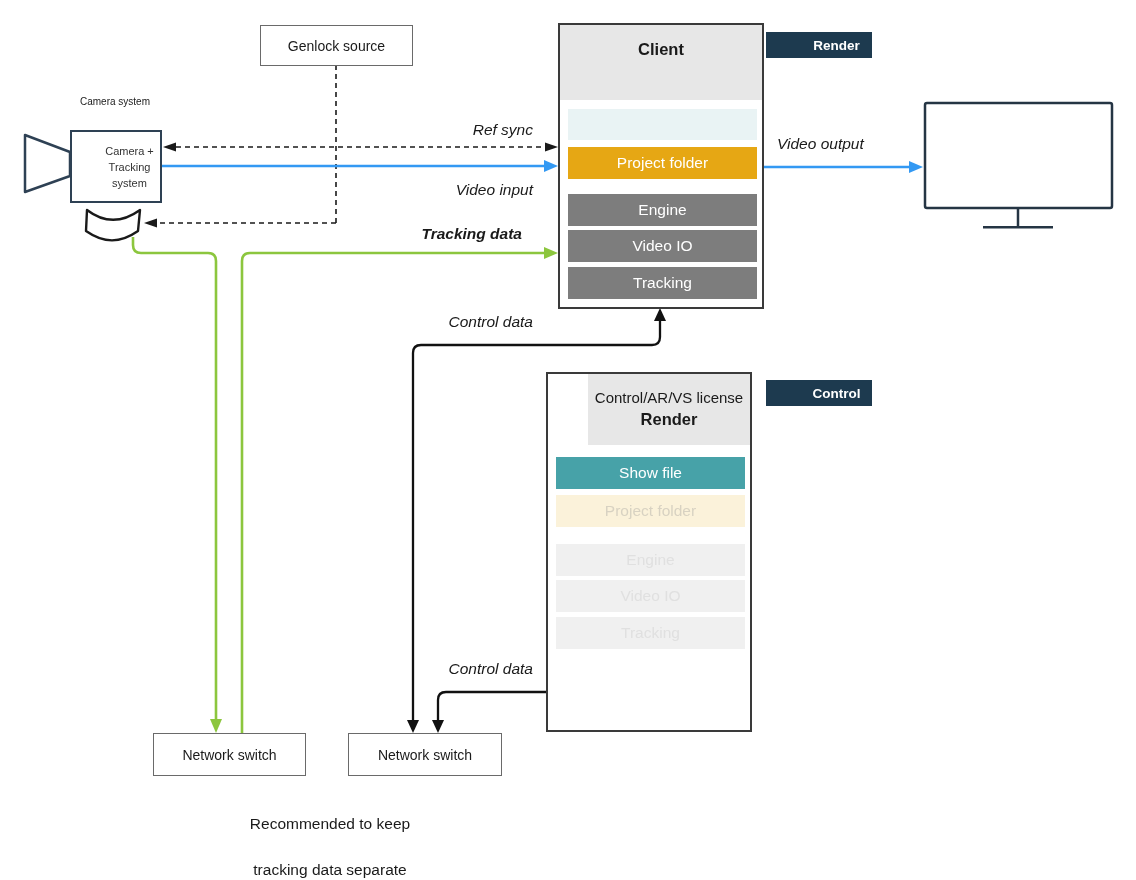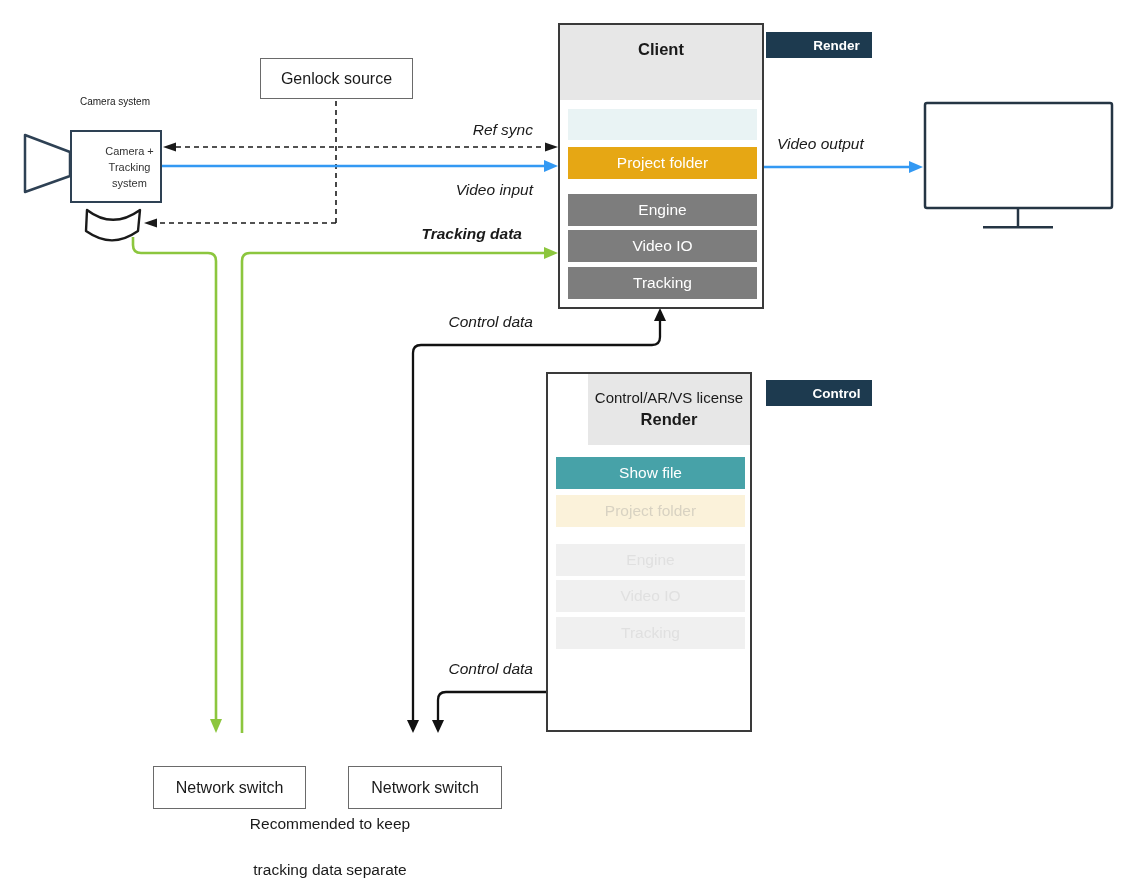--- a/index.html
+++ b/index.html
@@ -6,21 +6,21 @@
   .stage{
     position:relative;width:1136px;height:880px;background:#fff;overflow:hidden;
     font-family:"Liberation Sans", sans-serif;color:#1a1a1a;
   }
   .stage svg.wires{position:absolute;left:0;top:0;z-index:1;}
 
   
   .plainbox{
     position:absolute;background:#fff;border:1.5px solid #6a6a6a;
     display:flex;align-items:center;justify-content:center;
-    font-size:16px;color:#1a1a1a;z-index:2;box-sizing:border-box;margin-top:33px;
+    font-size:14px;color:#1a1a1a;z-index:2;box-sizing:border-box;
   }
 
   
   .node{
     position:absolute;width:206px;background:#fff;border:2px solid #3a3a3a;
     z-index:2;box-sizing:border-box;
   }
   .node .hdr{
     background:#e7e7e7;text-align:center;padding-top:13px;height:62px;box-sizing:content-box;
   }

